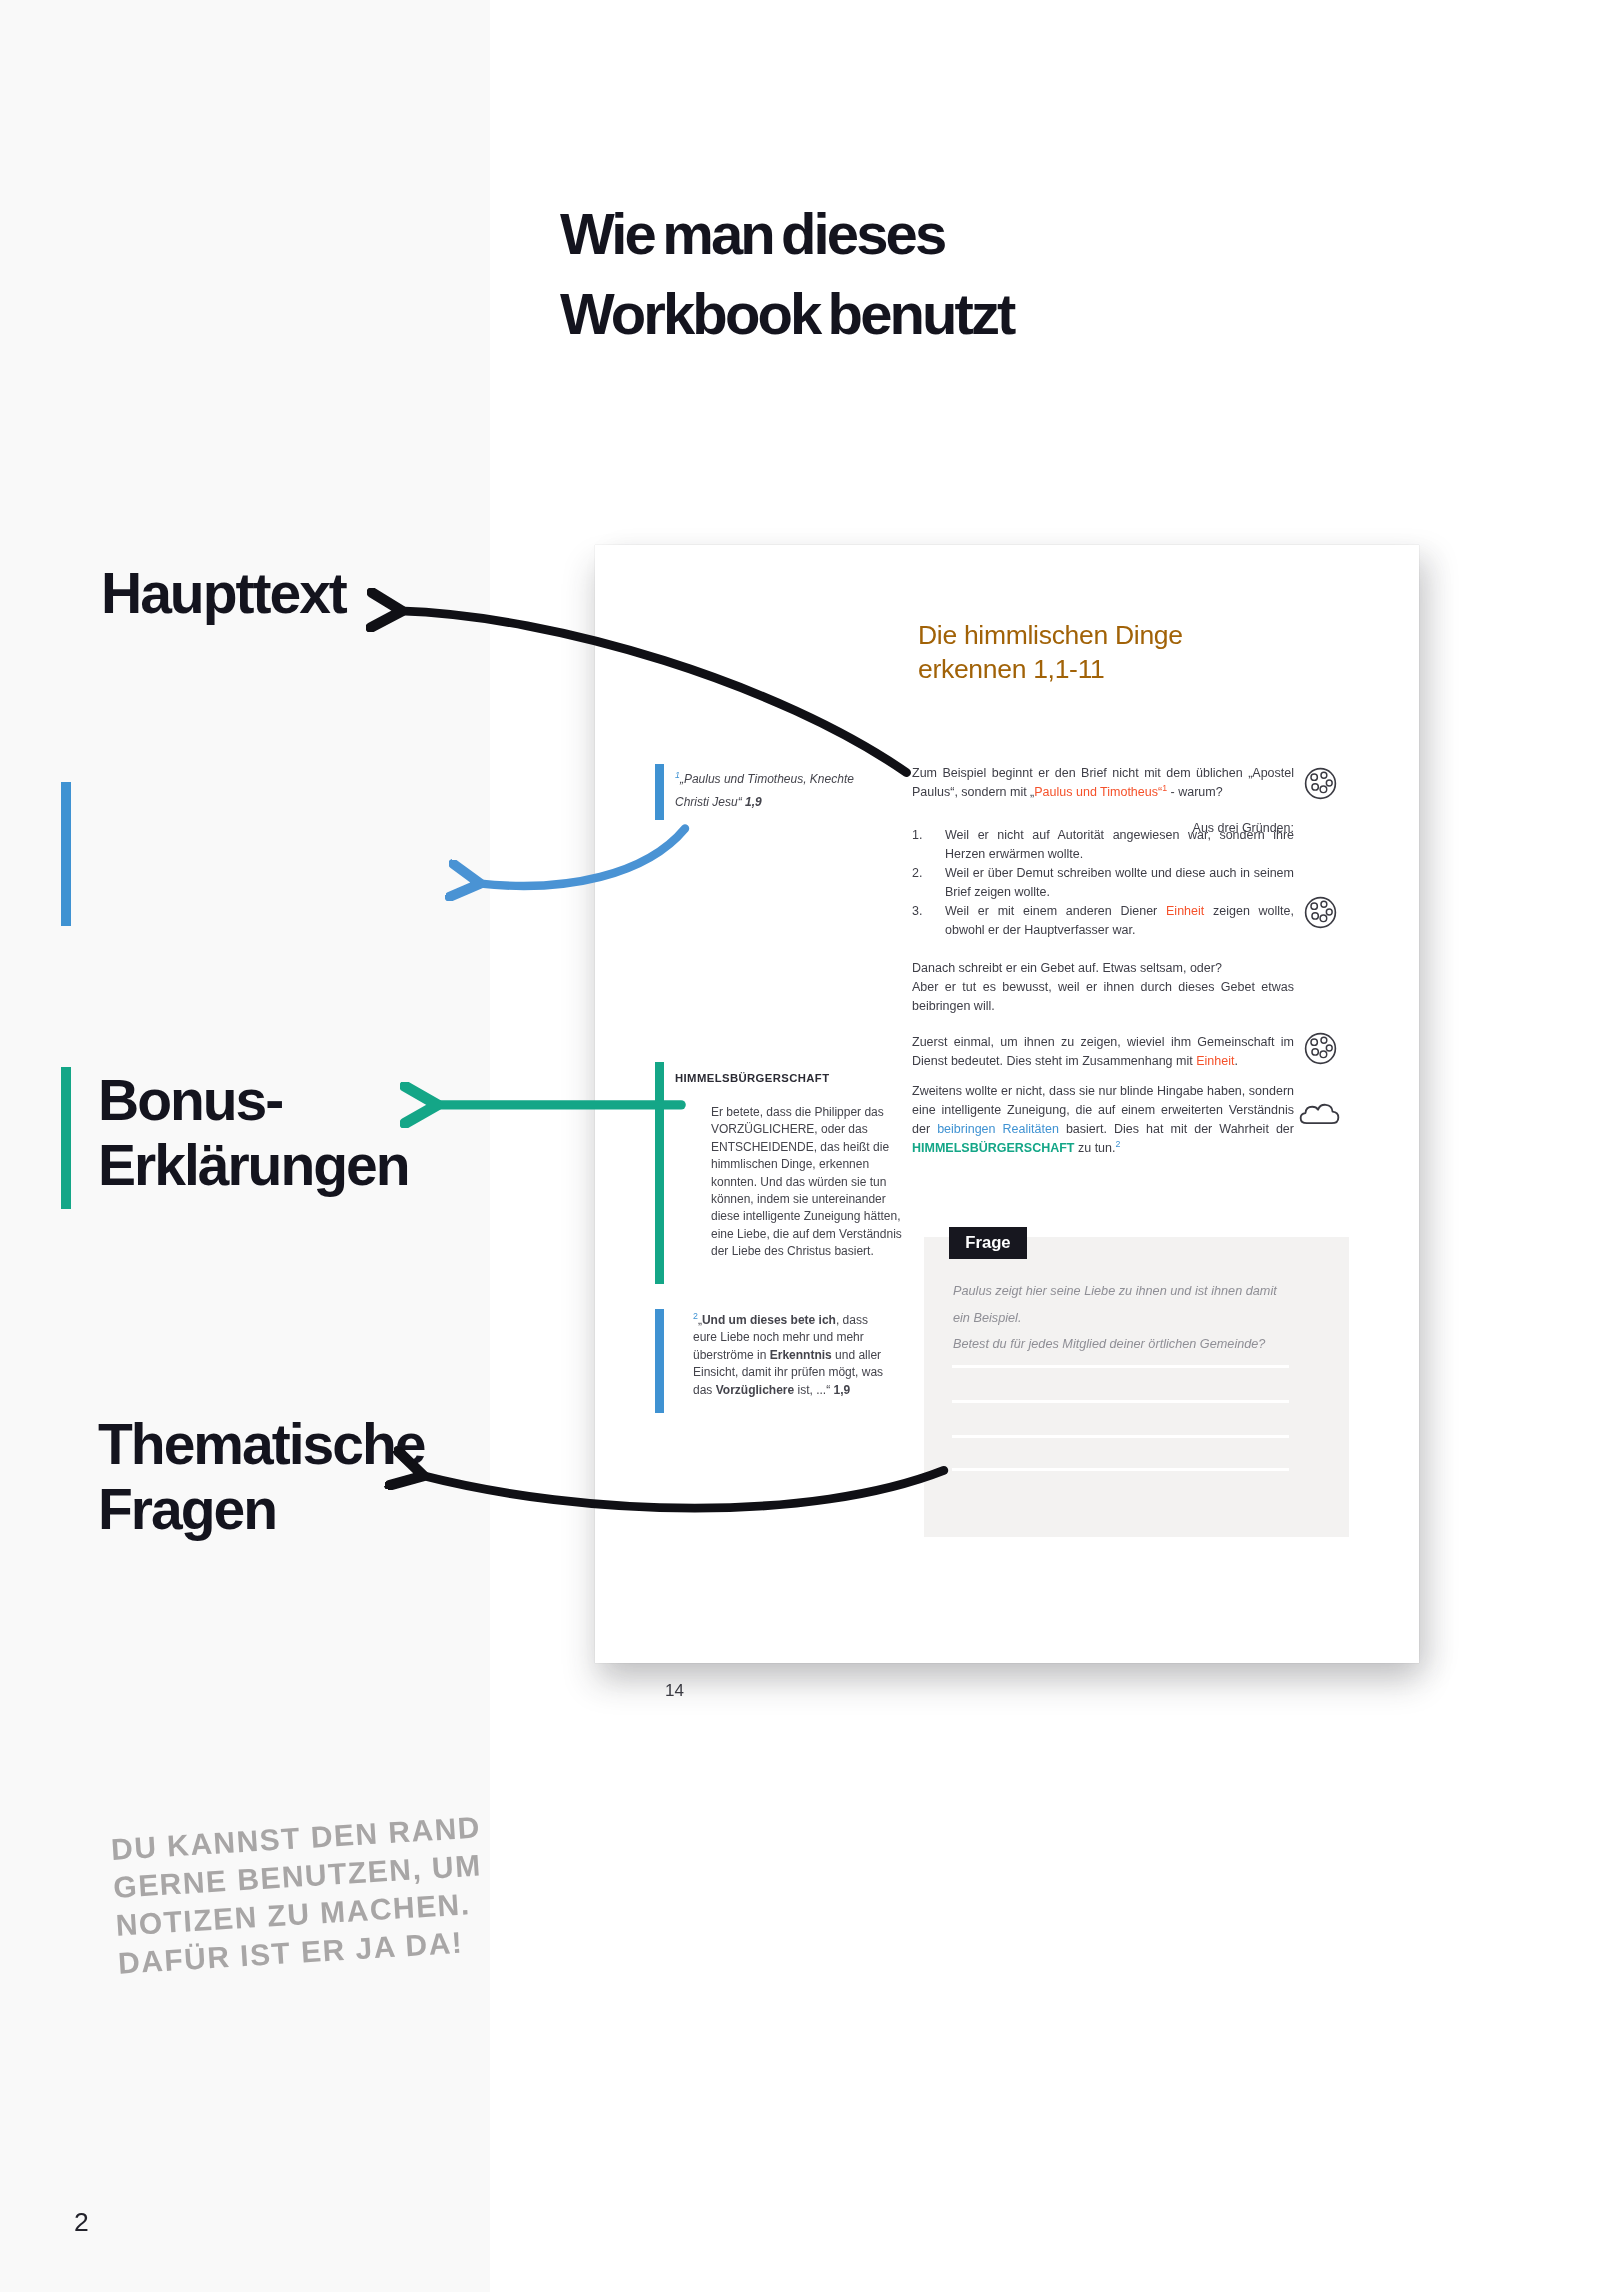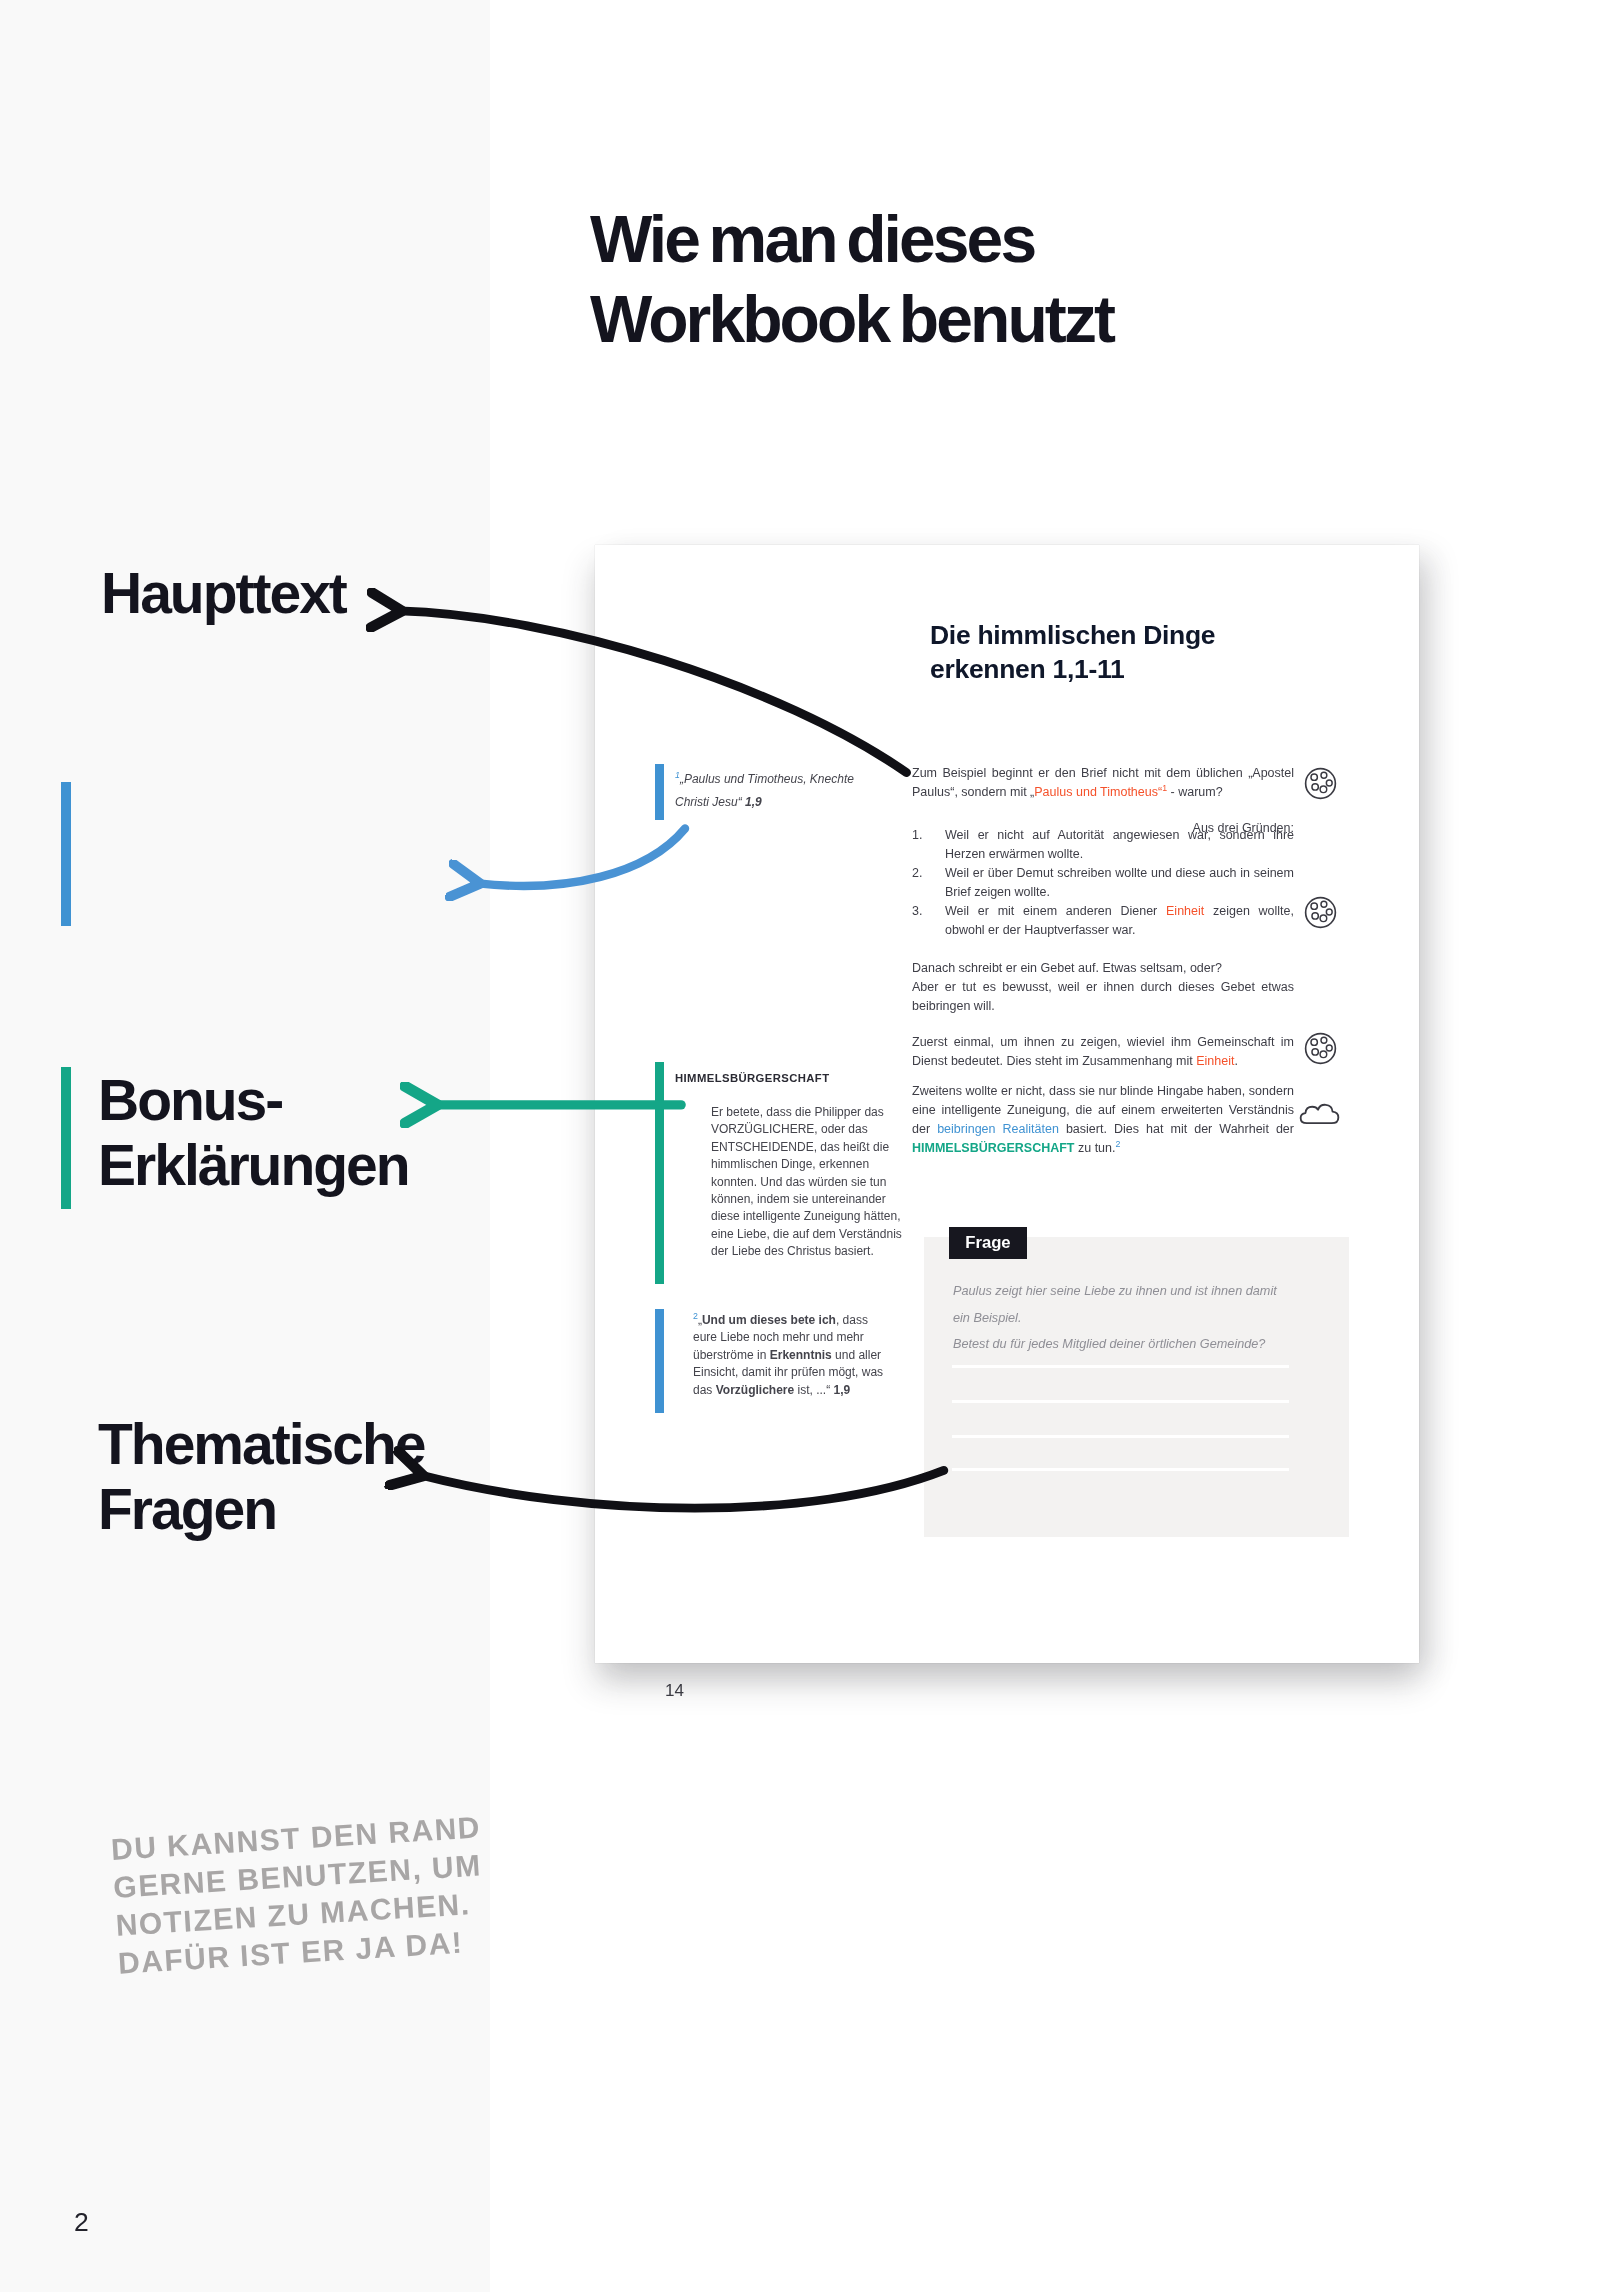--- a/index.html
+++ b/index.html
@@ -1,21 +1,21 @@
 <!DOCTYPE html>
 <html><head>
 <meta charset="utf-8">
 <style>
   html,body{margin:0;padding:0;background:#e8e8e8;}
   .canvas{position:relative;width:1621px;height:2293px;background:#ffffff;overflow:hidden;
           font-family:"Liberation Sans",sans-serif;color:#14141e;}
   .left-panel{position:absolute;left:0;top:0;width:490px;height:2293px;background:#f9f9f9;}
 
   
-  .title{position:absolute;left:590px;top:155px;font-size:66px;line-height:80px;font-weight:bold;
+  .title{position:absolute;left:560px;top:155px;font-size:58px;line-height:80px;font-weight:bold;
          letter-spacing:-2.9px;word-spacing:-4.9px;color:#14141e;}
 
   
   .label{position:absolute;font-weight:bold;font-size:57px;line-height:65px;letter-spacing:-2px;color:#14141e;}
   .lab-haupttext{left:101px;top:561px;}
   .lab-bibelverse{left:98px;top:790px;}
   .lab-bonus{left:98px;top:1068px;}
   .lab-fragen{left:98px;top:1412px;}
   .vbar{position:absolute;width:9.8px;}
   .vbar-blue{left:61px;top:782px;height:144px;background:#3f92d2;}
@@ -23,22 +23,22 @@
 
   
   .note{position:absolute;left:110px;top:1831px;font-size:30px;line-height:38px;font-weight:bold;
         letter-spacing:1.5px;color:#a8a6a6;transform:rotate(-3.5deg);transform-origin:left top;}
 
   .footer-num{position:absolute;left:74px;top:2207px;font-size:26.5px;color:#23232c;}
 
   
   .wbpage{position:absolute;left:595px;top:545px;width:824px;height:1118px;background:#ffffff;
           box-shadow:0 19.6px 31px rgba(40,40,45,.22), 15.7px 7.8px 27.4px rgba(40,40,45,.10), 0 0 1px rgba(0,0,0,.2);}
-  .wb-heading{position:absolute;left:335px;top:73px;font-size:26.5px;line-height:34px;font-weight:bold;
-              letter-spacing:-0.3px;color:#0f172a;}
+  .wb-heading{position:absolute;left:323px;top:73px;font-size:26.5px;line-height:34px;font-weight:normal;
+              letter-spacing:-0.3px;color:#a16207;}
   .mcol{position:absolute;left:317px;width:382px;font-size:12.5px;line-height:19px;color:#3e3e47;
         text-align:justify;}
   .mp1{top:206px;}
   .mintro{top:261px;text-align:right;}
   .mlist{top:281px;}
   .mlist .li{position:relative;padding-left:33px;}
   .mlist .num{position:absolute;left:0;top:0;}
   .mp2{top:401px;}
   .mp3{top:475px;}
   .mp4{top:524px;}

